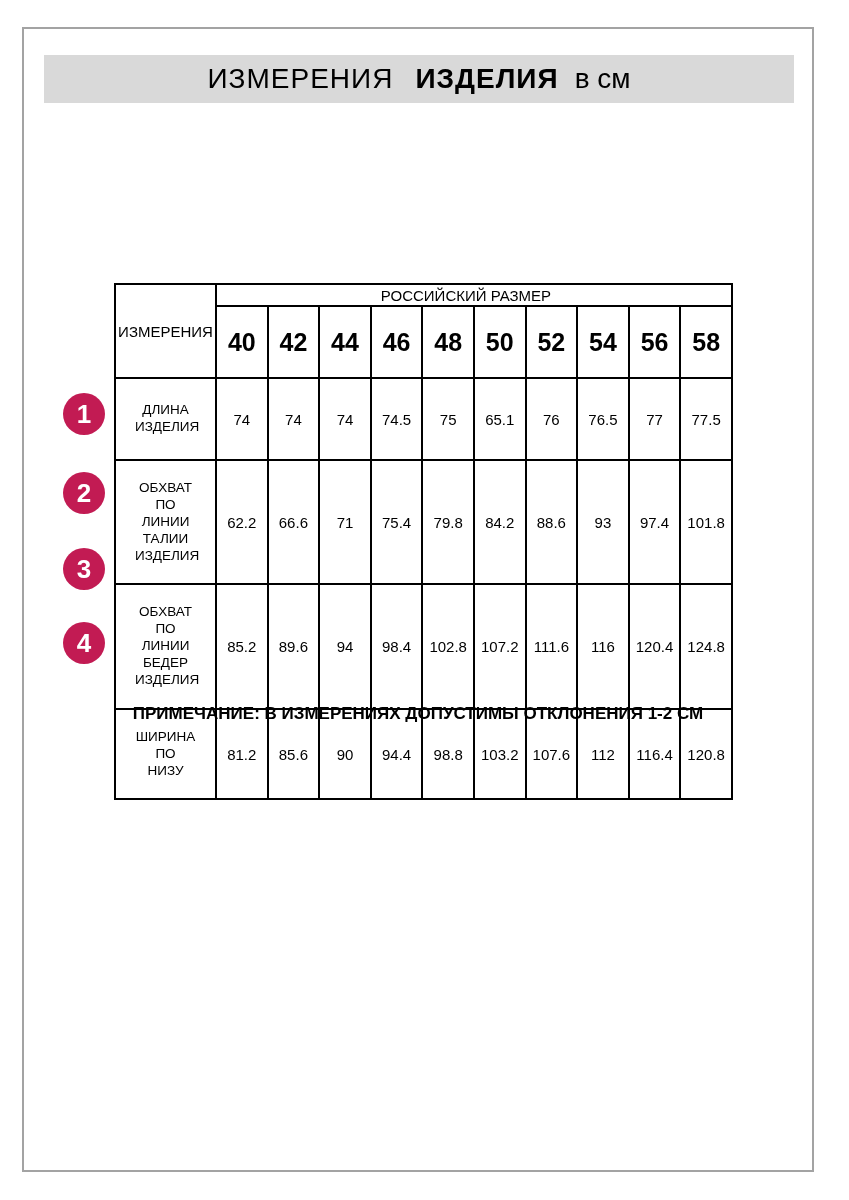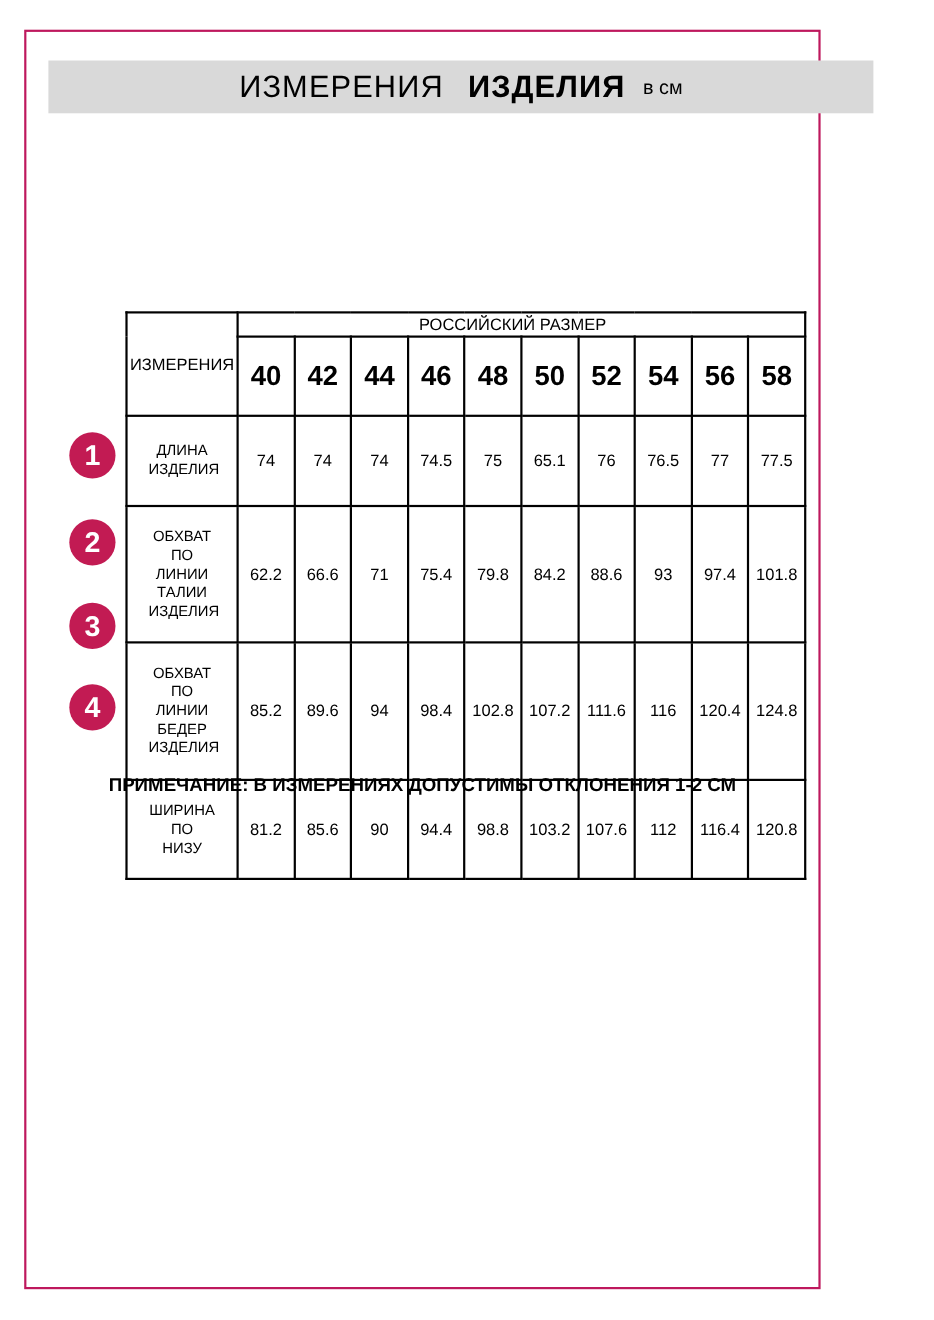--- a/index.html
+++ b/index.html
@@ -5,34 +5,34 @@
   * { margin: 0; padding: 0; box-sizing: border-box; }
   html, body {
     width: 849px; height: 1200px;
     background: #ffffff;
     font-family: "Liberation Sans", sans-serif;
     color: #000;
   }
   .page { position: relative; width: 849px; height: 1200px; background: #fff; }
   .frame {
     position: absolute; left: 22px; top: 27px;
-    width: 724px; height: 1145px;
-    border: 2px solid #be185d;
+    width: 792px; height: 1145px;
+    border: 2px solid #a3a3a3;
     background: #fff;
   }
   .title-band {
     position: absolute; left: 20px; top: 26px;
     width: 750px; height: 48px;
     background: #d9d9d9;
     display: flex; align-items: center; justify-content: center;
     white-space: nowrap;
   }
   .title-part1 { font-size: 28px; font-weight: 400; letter-spacing: 1px; }
   .title-part2 { font-size: 28px; font-weight: 700; margin-left: 22px; letter-spacing: 1px; }
-  .title-part3 { font-size: 18px; font-weight: 400; margin-left: 16px; }
+  .title-part3 { font-size: 28px; font-weight: 400; margin-left: 16px; }
   .article {
     position: absolute; left: 0; top: 90px; width: 100%;
     text-align: center; font-size: 21px; font-weight: 400;
   }
   .note {
     position: absolute; left: 50%; transform: translateX(-50%);
     width: 680px; text-align: center;
     font-size: 17px; line-height: 1.22;
     white-space: pre-line;
   }

